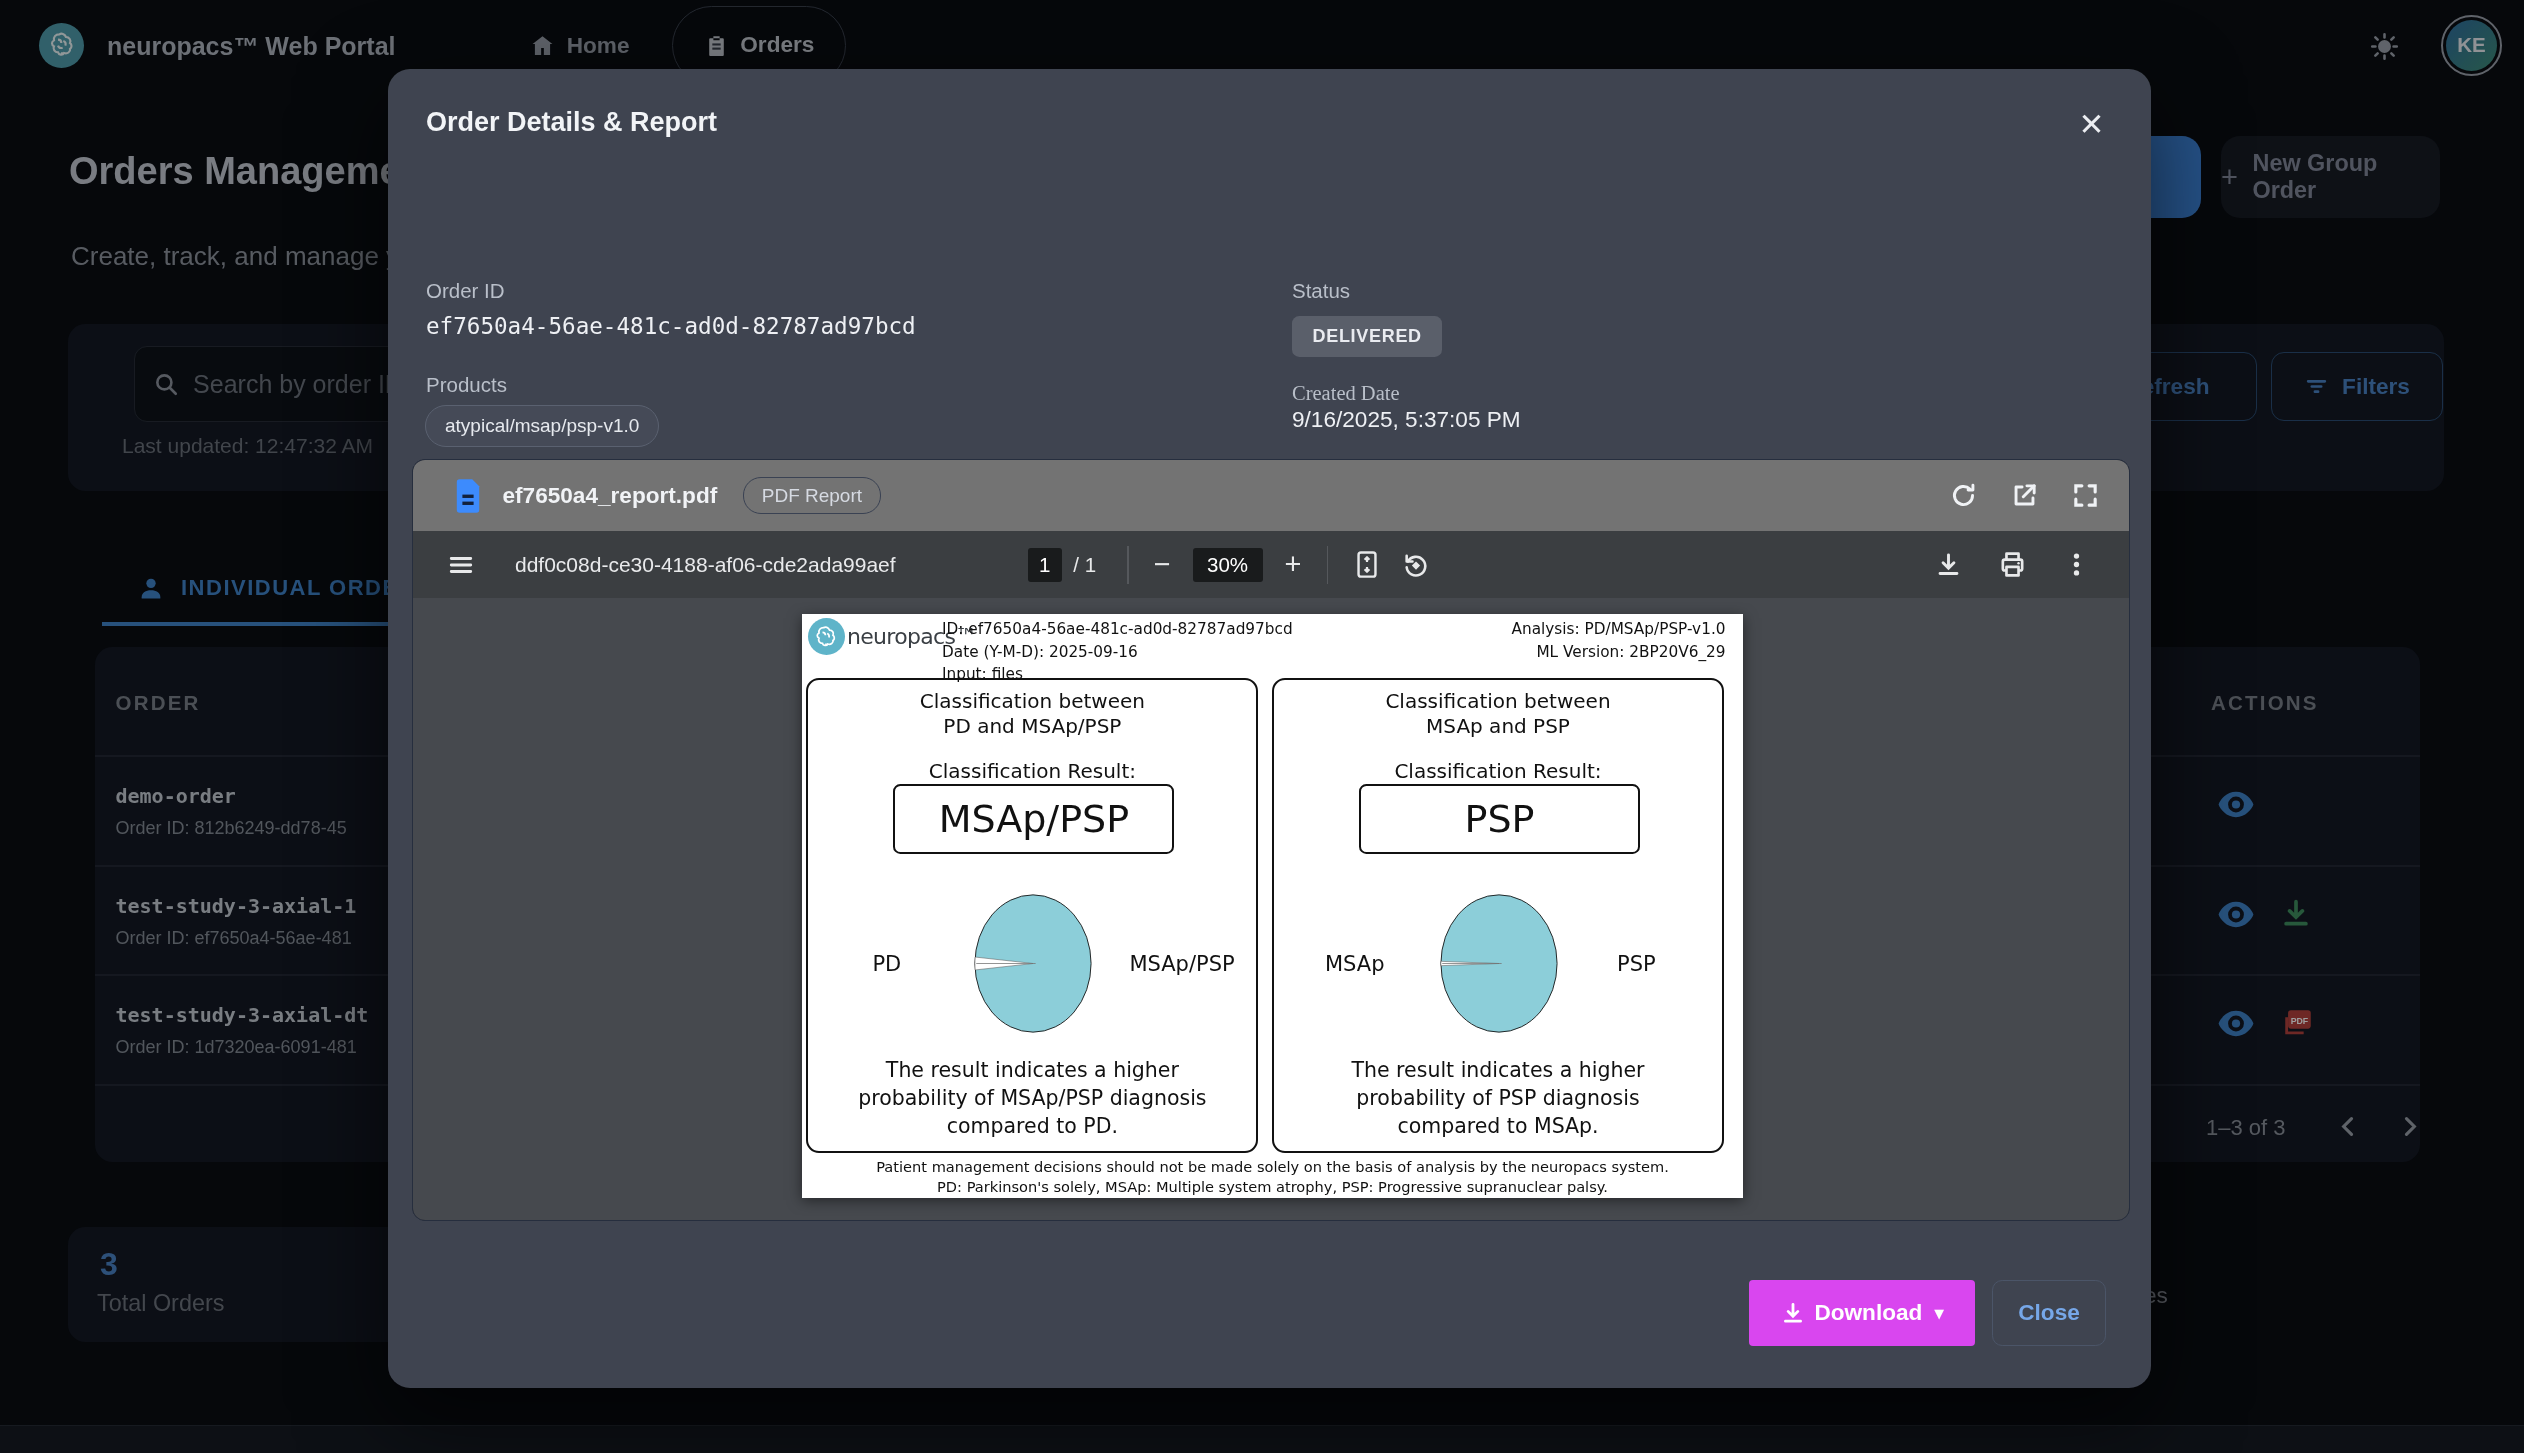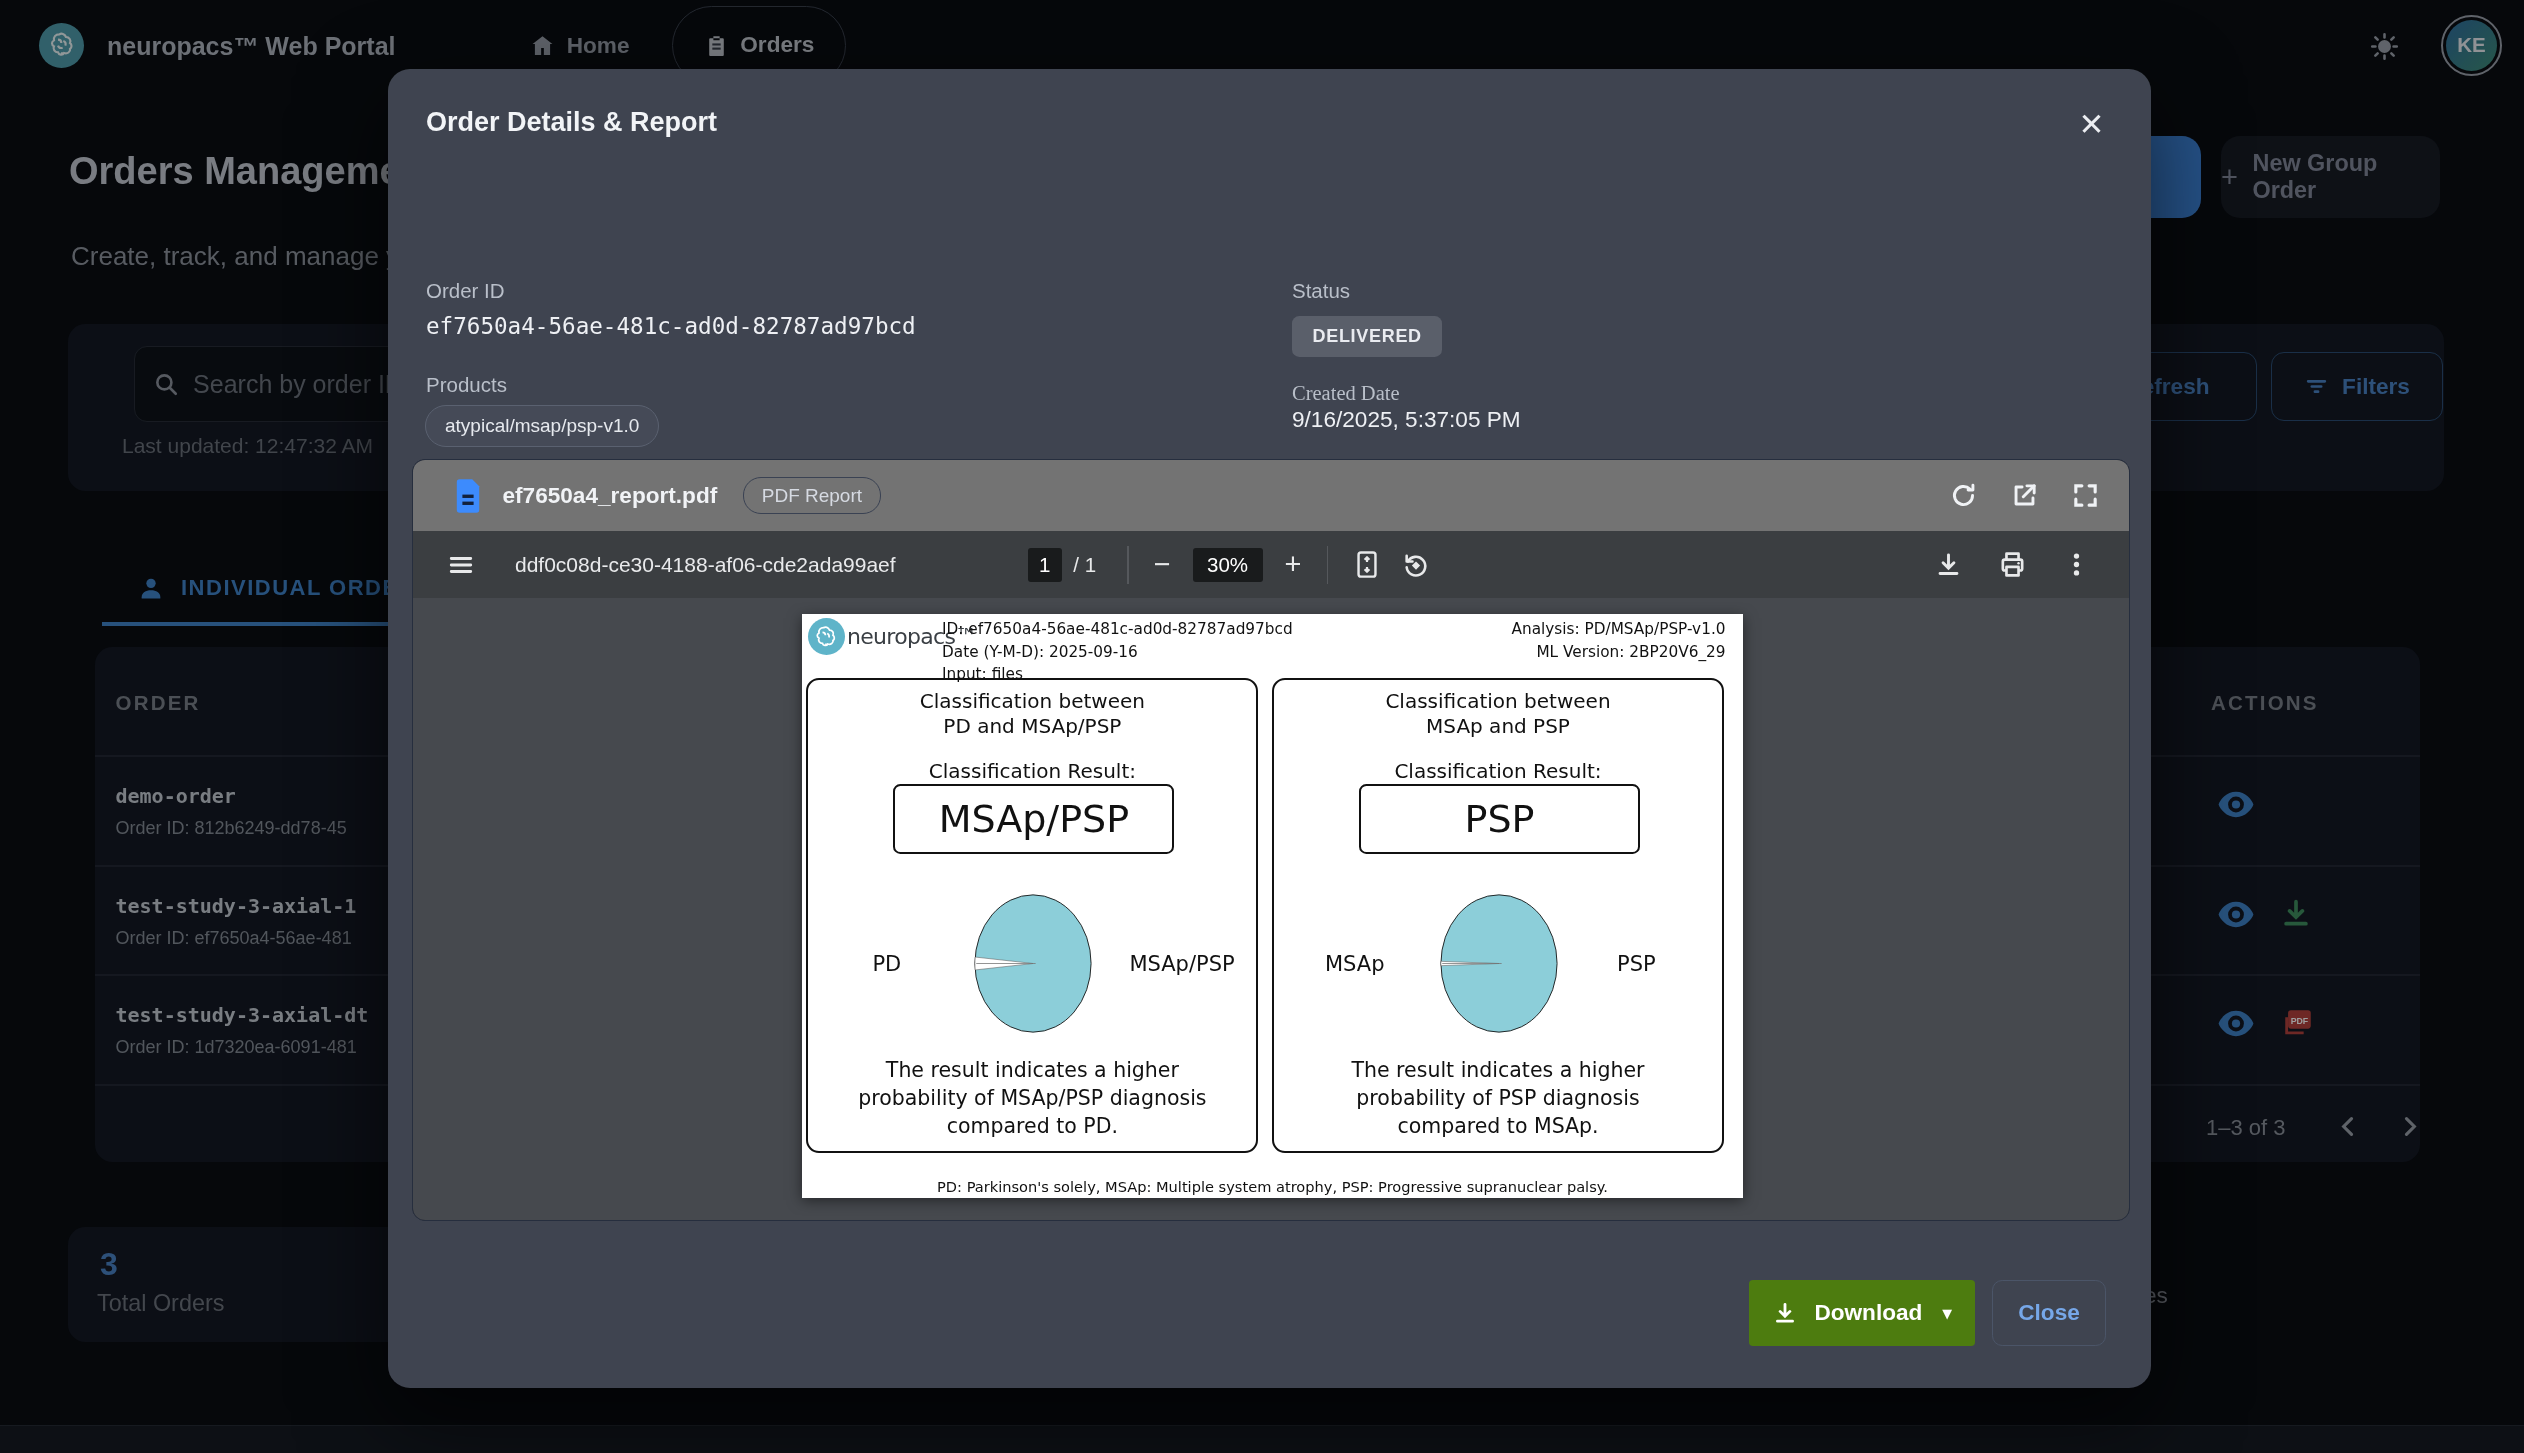--- a/index.html
+++ b/index.html
@@ -107,22 +107,22 @@
   .rep-title { position:absolute; left:0; width:100%; text-align:center; font-size:20px; color:#111; }
   .rep-result-box { position:absolute; left:85px; top:104px; width:281px; height:70px; border:2.2px solid #111;
     border-radius:7.3px; display:flex; align-items:center; justify-content:center; font-size:38px; color:#111; }
   .rep-pie-label { position:absolute; font-size:21px; color:#111; }
   .rep-text { position:absolute; left:0; width:100%; text-align:center; font-size:20.5px; color:#111; }
   .logo-sm { position:absolute; left:5.8px; top:4.4px; width:37px; height:37px; border-radius:50%;
     background:#5fb4c9; display:flex; align-items:center; justify-content:center; }
   .logo-word { position:absolute; left:45px; top:10.2px; font-size:22px; color:#3a3f44; letter-spacing:-0.7px; }
 
   
-  .dl-btn { position:absolute; left:1361px; top:1211px; width:226px; height:66px; background:#4d7c0f;
-    border-radius:4px; display:flex; align-items:center; justify-content:center; gap:16px;
+  .dl-btn { position:absolute; left:1361px; top:1211px; width:226px; height:66px; background:#d946ef;
+    border-radius:4px; display:flex; align-items:center; justify-content:center; gap:8px;
     color:#ffffff; font-size:22.6px; font-weight:700; cursor:pointer; }
   .close-btn { position:absolute; left:1604px; top:1211px; width:114px; height:66px; border:1.5px solid #4b5568;
     border-radius:10.2px; display:flex; align-items:center; justify-content:center; color:#76a7e8;
     font-size:22.6px; font-weight:700; cursor:pointer; }
 
   svg { display:block; }
 </style>
 </head>
 <body>
 
@@ -420,20 +420,21 @@
             <svg class="abs" style="left:159px; top:206px;" width="132" height="155" viewBox="-100 -110 200 220">
                 <ellipse cx="0" cy="0" rx="88" ry="104" fill="#8cced9" stroke="#1a1a1a" stroke-width="1.4"></ellipse>
                 <path d="M 0 0 L -87.96 3.27 A 88 104 0 0 1 -87.96 -3.27 Z" fill="#ffffff" stroke="#555" stroke-width="0.8"></path>
                 <line x1="-86" y1="0" x2="4" y2="0" stroke="#777" stroke-width="1.2"></line>
               </svg>
             <div class="rep-text" style="top:378px;">The result indicates a higher</div>
             <div class="rep-text" style="top:406px;">probability of PSP diagnosis</div>
             <div class="rep-text" style="top:434px;">compared to MSAp.</div>
           </div>
 
+          <div class="abs" style="left:0; top:544px; width:100%; text-align:center; font-size:14.6px; color:#111;">Patient management decisions should not be made solely on the basis of analysis by the neuropacs system.</div>
           <div class="abs" style="left:0; top:564px; width:100%; text-align:center; font-size:14.6px; color:#111;">PD: Parkinson's solely, MSAp: Multiple system atrophy, PSP: Progressive supranuclear palsy.</div>
         </div>
       </div>
     </div>
 
     <div class="dl-btn">
       <svg width="26" height="26" viewBox="0 0 24 24" fill="none" stroke="#ffffff" stroke-width="2.6" stroke-linecap="round">
         <path d="M12 4v10M7.5 10.5 12 15l4.5-4.5M5 19.5h14"></path>
       </svg>
       <span>Download</span>

